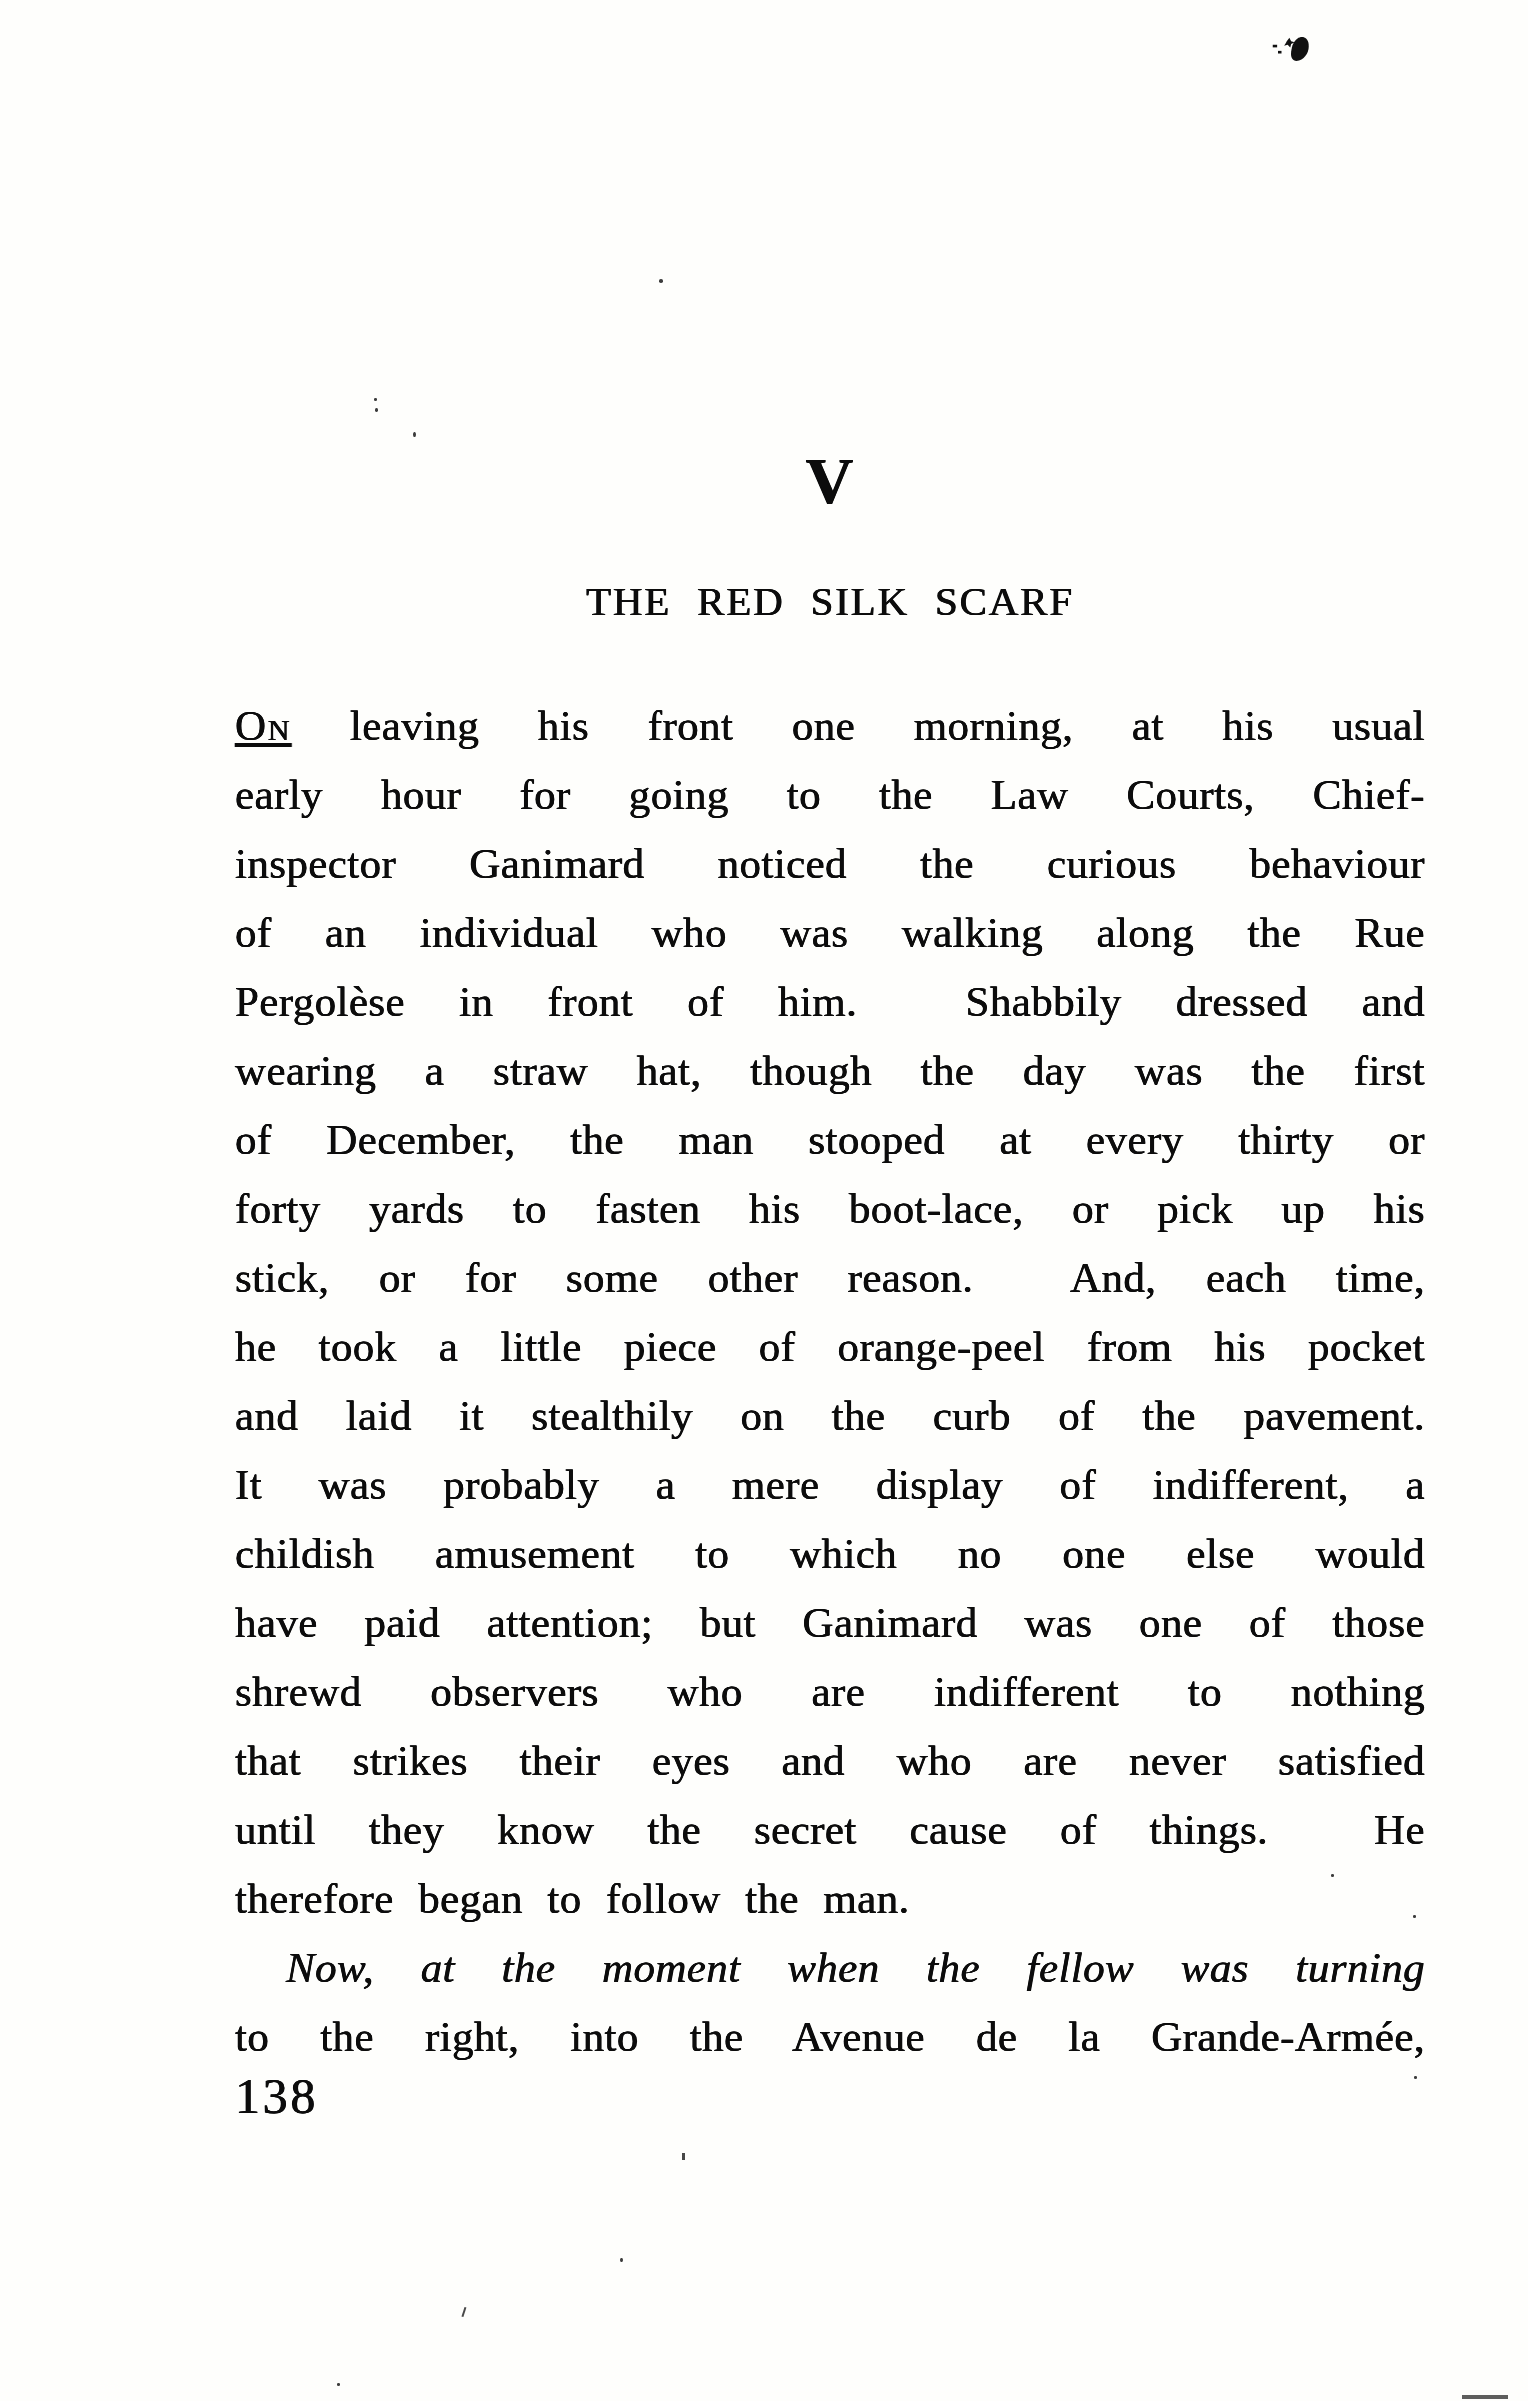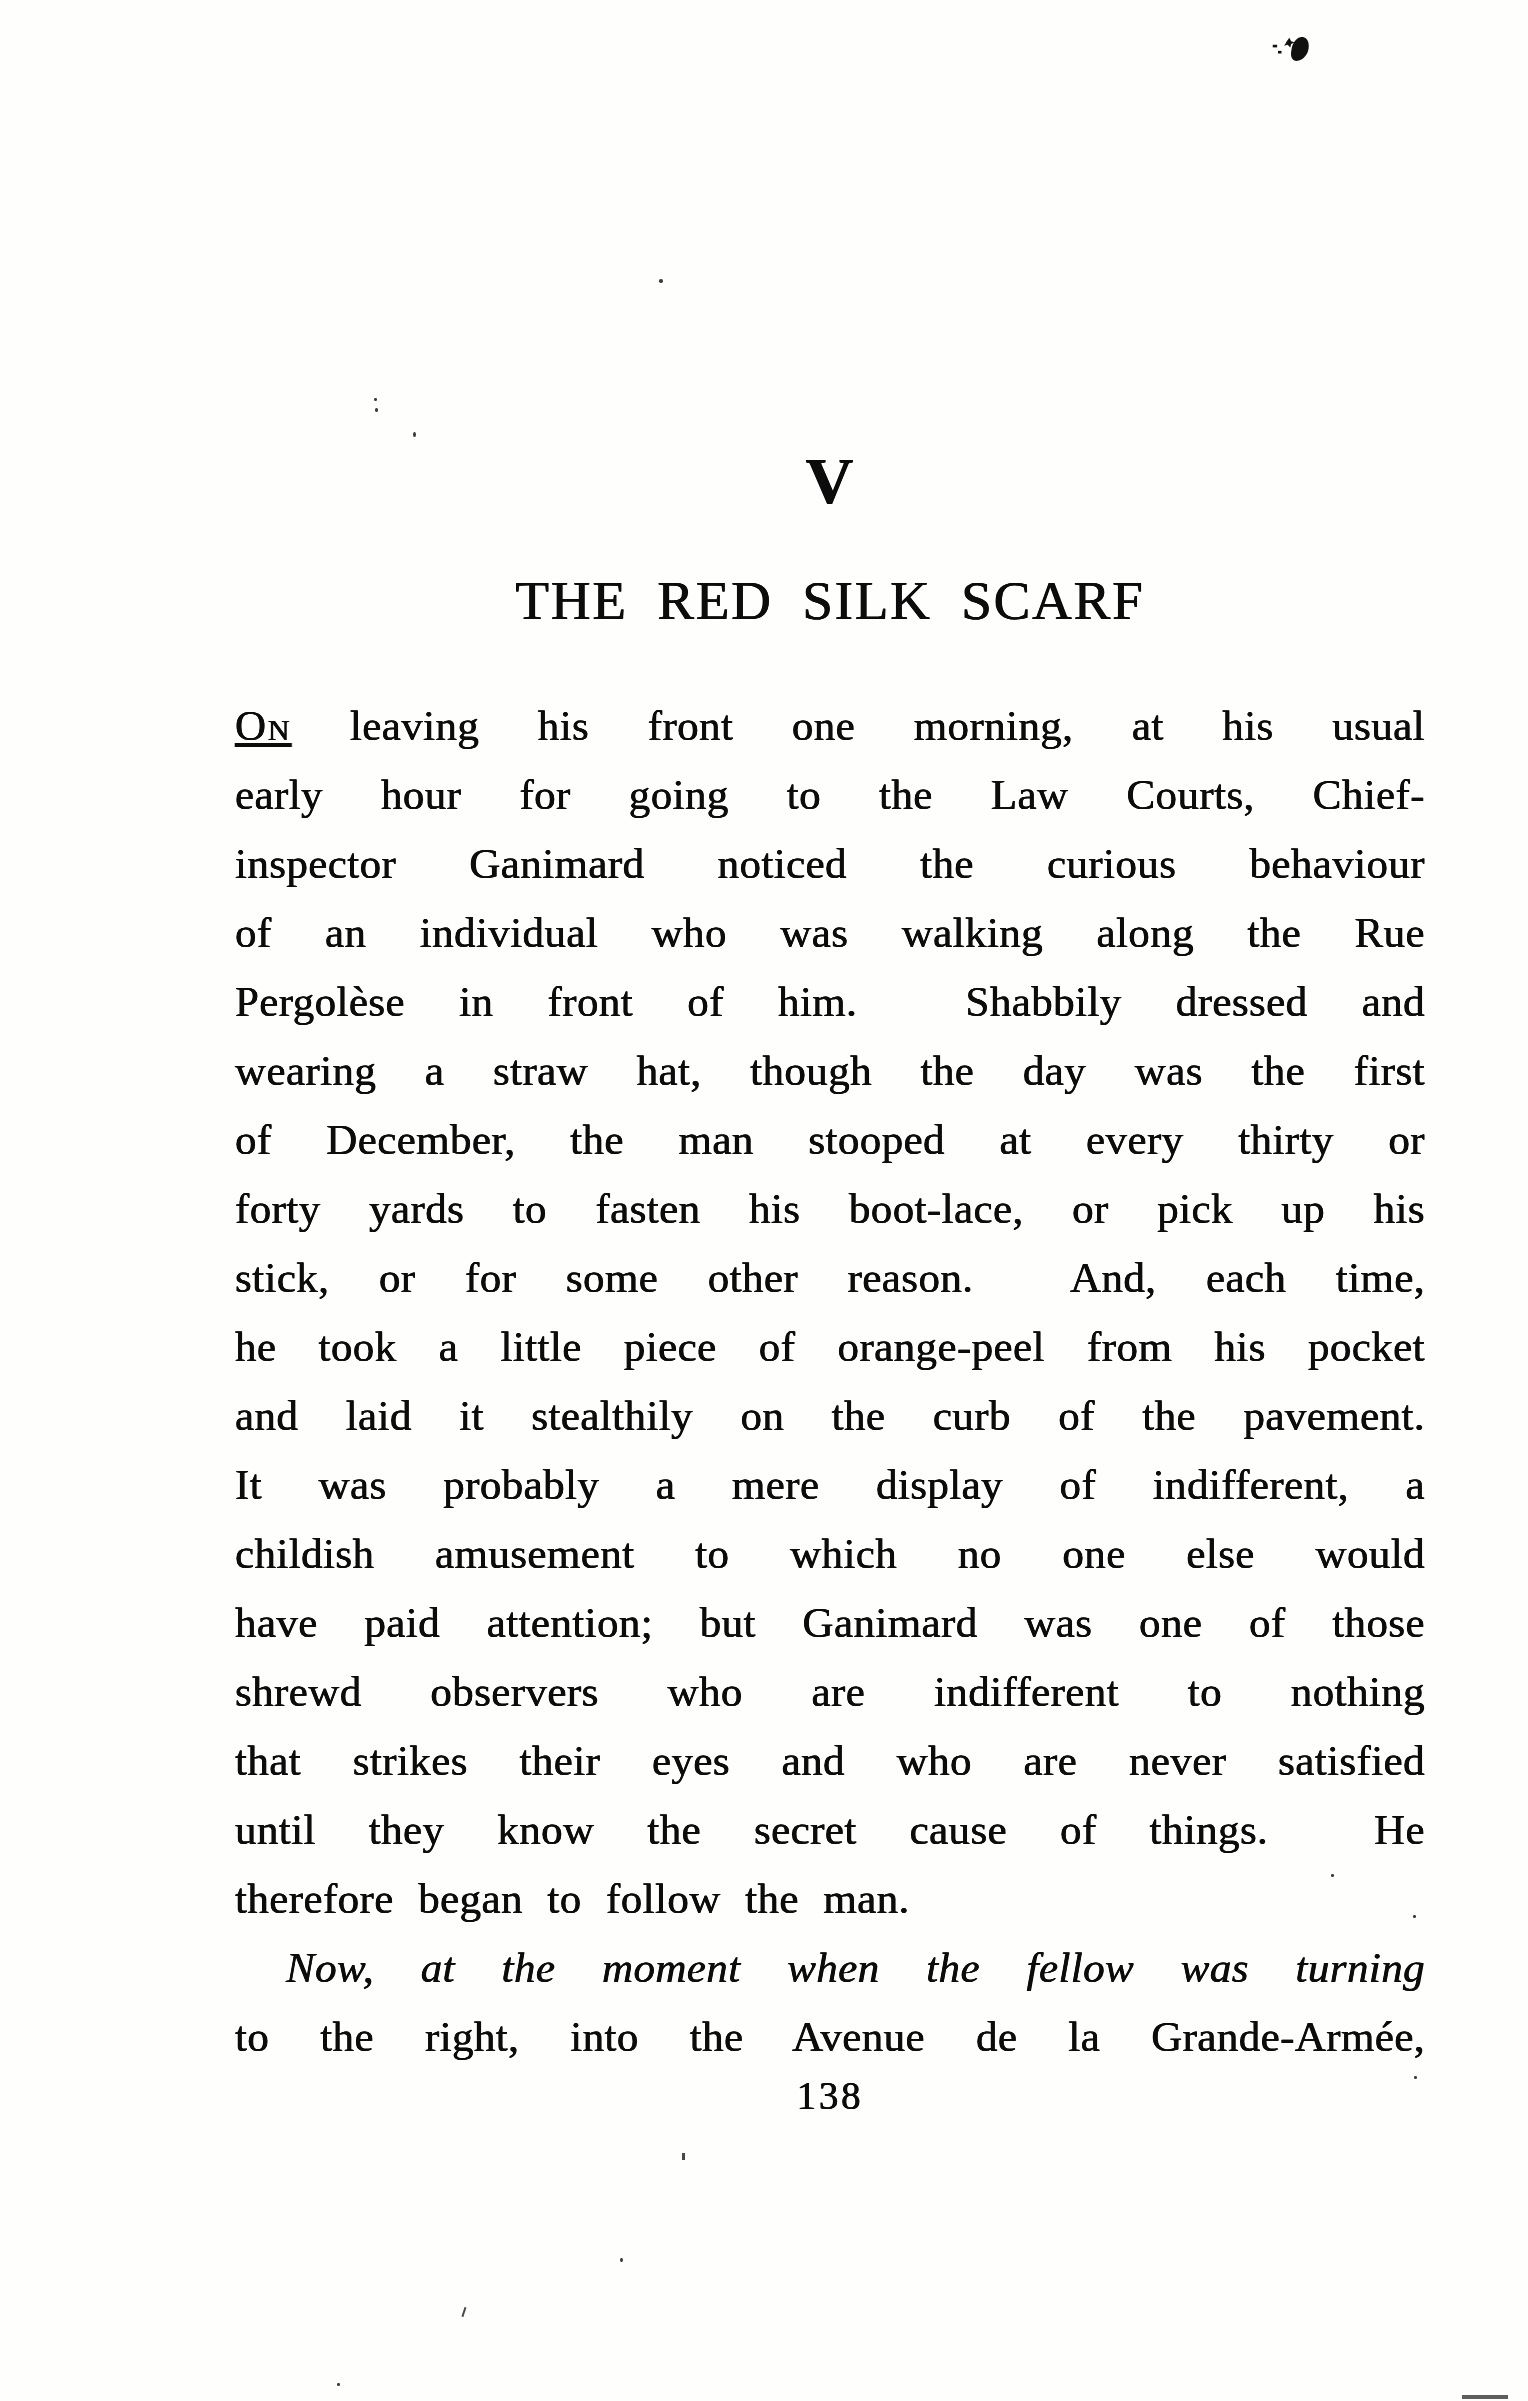--- a/index.html
+++ b/index.html
@@ -29,21 +29,21 @@
     letter-spacing: 0.9px;
     text-shadow: 0.4px 0 0 currentColor, -0.4px 0 0 currentColor;
   }
   
   .chapter-title {
     position: absolute;
     top: 572px;
     left: 235px;
     width: 1190px;
     text-align: center;
-    font-size: 55px;
+    font-size: 41px;
     line-height: 58px;
     letter-spacing: 1.8px;
     word-spacing: 14px;
     text-shadow: 0.4px 0 0 currentColor, -0.4px 0 0 currentColor;
   }
   
   .body-text {
     position: absolute;
     top: 691px;
     left: 235px;
@@ -73,22 +73,21 @@
     font-variant: small-caps;
     letter-spacing: 1.8px;
     text-decoration: underline;
   }
   
   .page-number {
     position: absolute;
     top: 2071px;
     left: 235px;
     width: 1190px;
-    text-align: center;
-    font-size: 39px;
+    font-size: 50px;
     line-height: 50px;
     letter-spacing: 2.7px;
     text-shadow: 0.4px 0 0 currentColor, -0.4px 0 0 currentColor;
   }
   
   .ink-smudge {
     position: absolute;
     top: 34px;
     left: 1271px;
     width: 42px;

